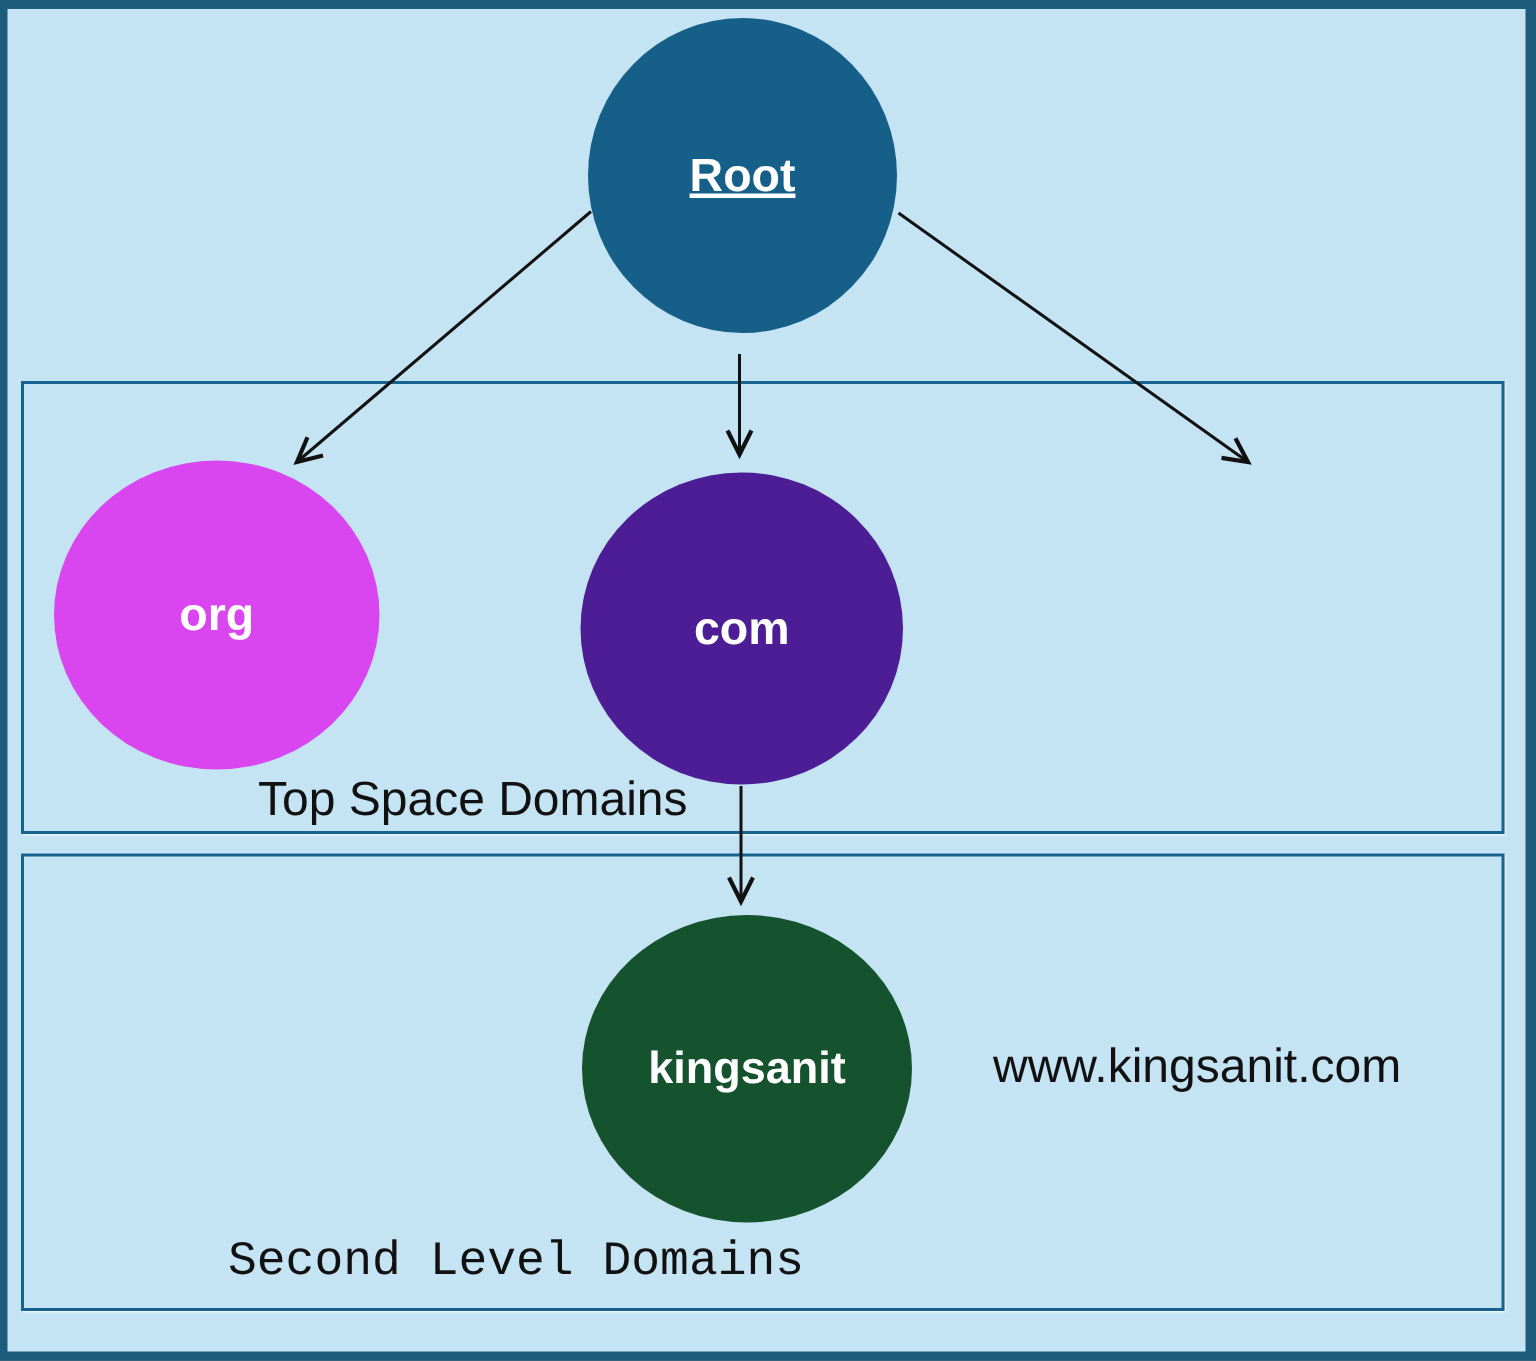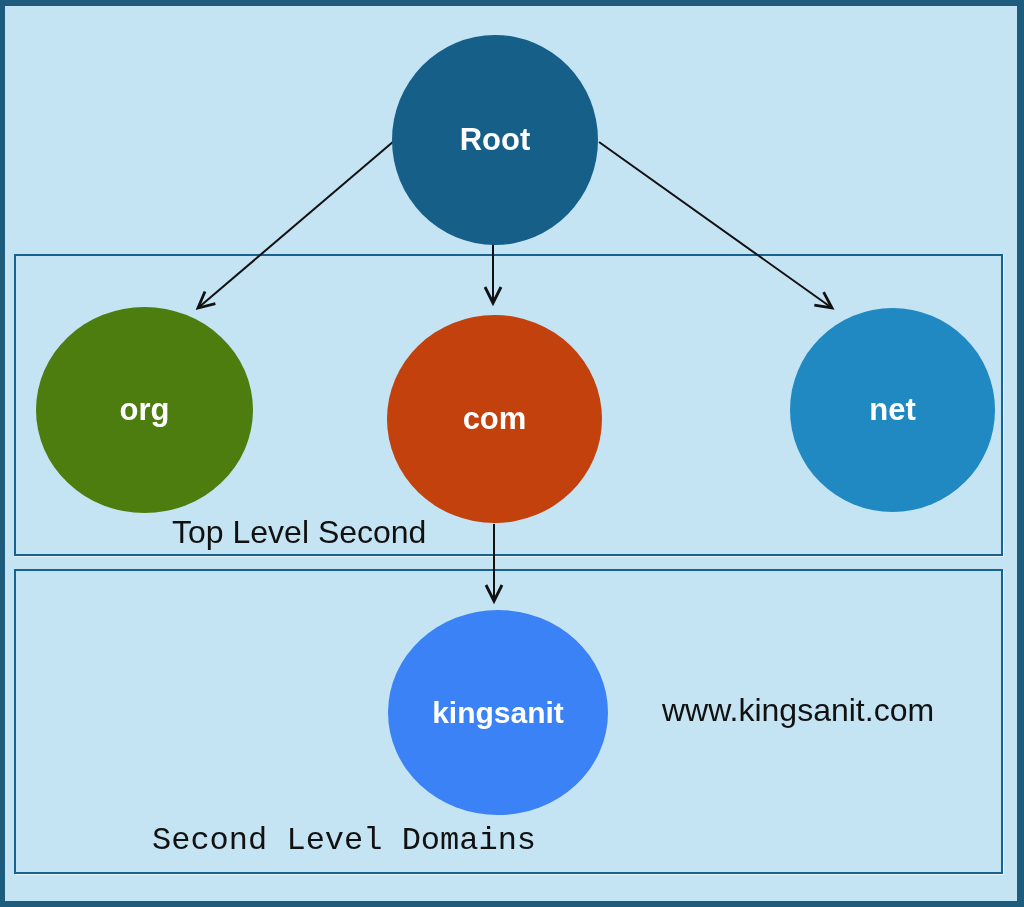--- a/index.html
+++ b/index.html
@@ -56,21 +56,21 @@
     position: absolute;
     border-radius: 50%;
     display: flex;
     align-items: center;
     justify-content: center;
     color: #ffffff;
     font-weight: bold;
     font-size: 31px;
     text-align: center;
   }
-  .node-root      { left: 392px; top: 35px;  width: 206px; height: 210px; }
+  .node-root      { left: 392px; top: 12px;  width: 206px; height: 210px; text-decoration: underline; }
   .node-org       { left: 36px;  top: 307px; width: 217px; height: 206px; }
   .node-com       { left: 387px; top: 315px; width: 215px; height: 208px; }
   .node-net       { left: 790px; top: 308px; width: 205px; height: 204px; }
   .node-kingsanit { left: 388px; top: 610px; width: 220px; height: 205px; font-size: 30px; }
   .arrows {
     position: absolute;
     left: 0; top: 0;
     width: 1024px; height: 907px;
     pointer-events: none;
   }
@@ -94,34 +94,31 @@
     <line x1="394" y1="141" x2="198" y2="308" stroke="#111111" stroke-width="2" marker-end="url(#arrowV)"></line>
     <line x1="493" y1="236" x2="493" y2="303" stroke="#111111" stroke-width="2" marker-end="url(#arrowV)"></line>
     <line x1="599" y1="142" x2="832" y2="308" stroke="#111111" stroke-width="2" marker-end="url(#arrowV)"></line>
     <line x1="494" y1="524" x2="494" y2="601" stroke="#111111" stroke-width="2" marker-end="url(#arrowV)"></line>
   </svg>
 
   <div class="node node-root" style="background-color: rgb(21, 95, 136);">
     <span>Root</span>
   </div>
 
-  <div class="node node-org" style="background-color: #4d7c0f;">
+  <div class="node node-org" style="background-color: #d946ef;">
     <span>org</span>
   </div>
 
-  <div class="node node-com" style="background-color: #c2410c;">
+  <div class="node node-com" style="background-color: #4c1d95;">
     <span>com</span>
   </div>
 
-  <div class="node node-net" style="background-color: rgb(32, 137, 194);">
-    <span>net</span>
-  </div>
 
-  <div class="node node-kingsanit" style="background-color: #3b82f6;">
+  <div class="node node-kingsanit" style="background-color: #14532d;">
     <span>kingsanit</span>
   </div>
 
-  <div class="group-label tld-label">Top Level Second</div>
+  <div class="group-label tld-label">Top Space Domains</div>
 
   <div class="group-label sld-label">Second Level Domains</div>
 
   <div class="url-label">www.kingsanit.com</div>
 </div>
 
 </body></html>

